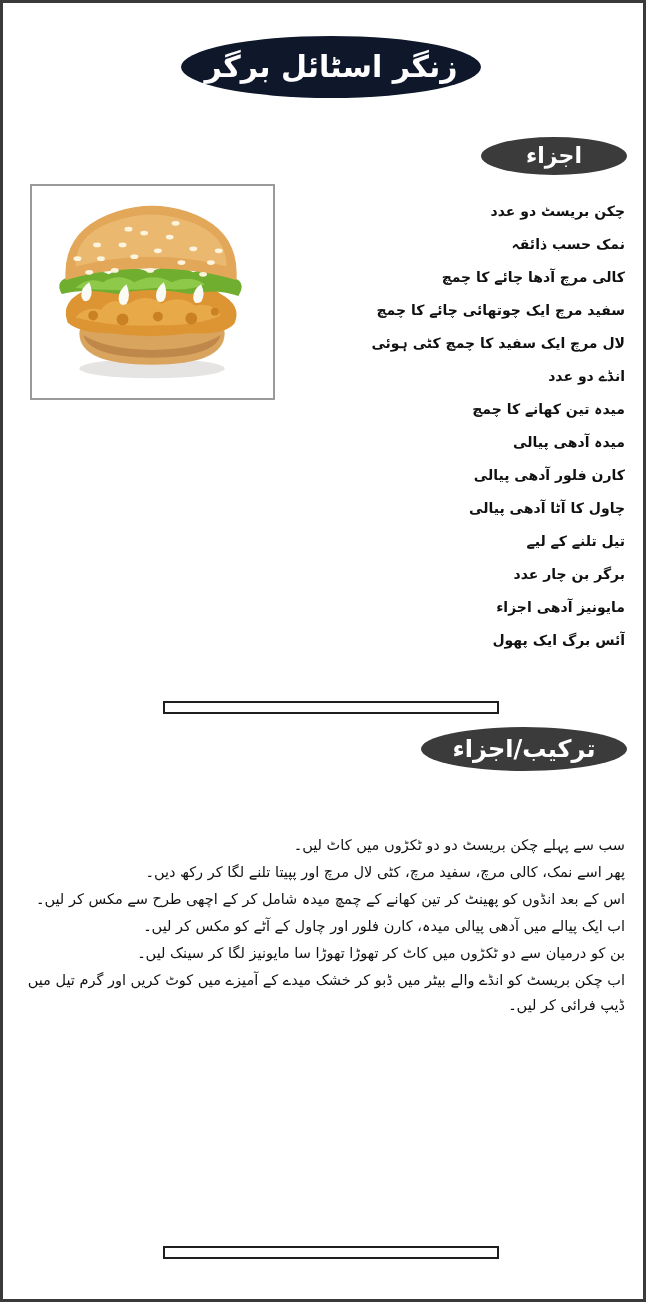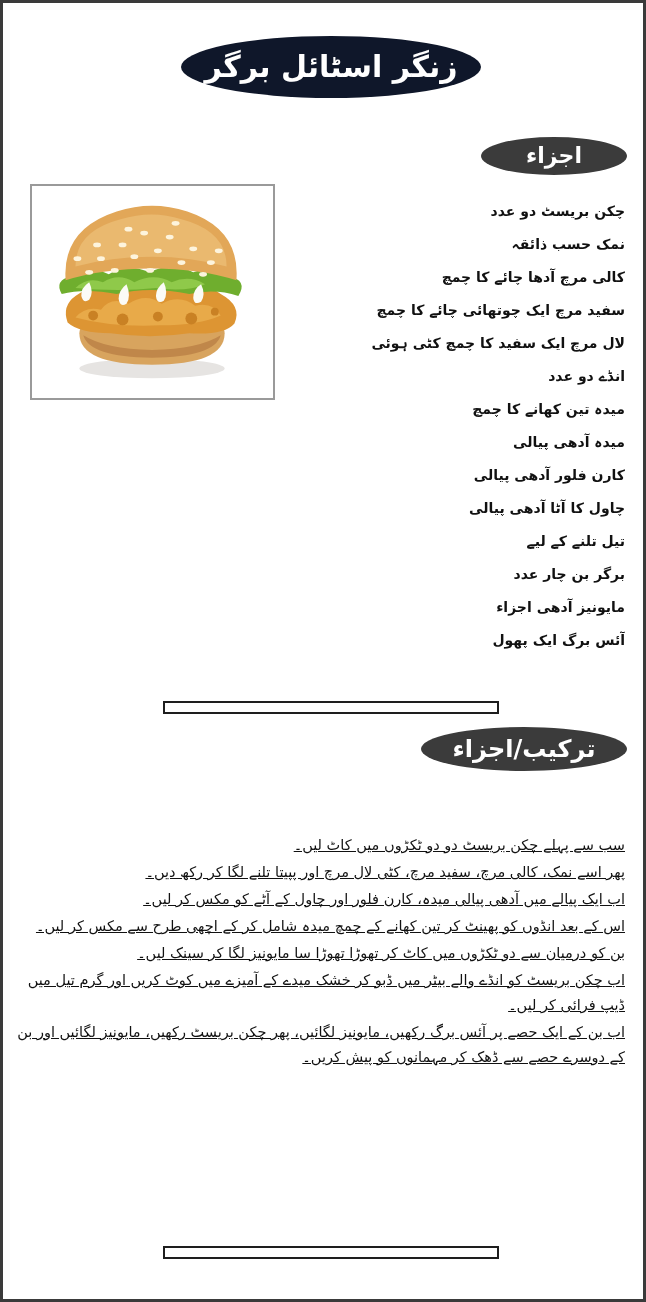--- a/index.html
+++ b/index.html
@@ -128,21 +128,20 @@
   .steps {
     position: absolute;
     right: 18px;
     top: 830px;
     width: 612px;
     direction: rtl;
     text-align: right;
     font-family: "DejaVu Sans", sans-serif;
     font-size: 14.5px;
     color: #111111;
-    text-decoration: underline;
   }
   .step-row {
     line-height: 25px;
     margin-bottom: 2px;
   }
 </style>
 </head>
 <body>
 
 <div class="page">
@@ -220,25 +219,24 @@
   <div class="divider divider-top">
     <div class="shadow"></div>
     <div class="bar"></div>
   </div>
 
   <div class="oval oval-method">ترکیب/اجزاء</div>
 
   <div class="steps">
     <div class="step-row">سب سے پہلے چکن بریسٹ دو دو ٹکڑوں میں کاٹ لیں۔</div>
     <div class="step-row">پھر اسے نمک، کالی مرچ، سفید مرچ، کٹی لال مرچ اور پپیتا تلنے لگا کر رکھ دیں۔</div>
+    <div class="step-row">اس کے بعد انڈوں کو پھینٹ کر تین کھانے کے چمچ میدہ شامل کر کے اچھی طرح سے مکس کر لیں۔</div>
     <div class="step-row">اب ایک پیالے میں آدھی پیالی میدہ، کارن فلور اور چاول کے آٹے کو مکس کر لیں۔</div>
-    <div class="step-row">اس کے بعد انڈوں کو پھینٹ کر تین کھانے کے چمچ میدہ شامل کر کے اچھی طرح سے مکس کر لیں۔</div>
     <div class="step-row">بن کو درمیان سے دو ٹکڑوں میں کاٹ کر تھوڑا تھوڑا سا مایونیز لگا کر سینک لیں۔</div>
     <div class="step-row">اب چکن بریسٹ کو انڈے والے بیٹر میں ڈبو کر خشک میدے کے آمیزے میں کوٹ کریں اور گرم تیل میں ڈیپ فرائی کر لیں۔</div>
-    <div class="step-row">اب بن کے ایک حصے پر آئس برگ رکھیں، مایونیز لگائیں، پھر چکن بریسٹ رکھیں، مایونیز لگائیں اور بن کے دوسرے حصے سے ڈھک کر مہمانوں کو پیش کریں۔</div>
   </div>
 
   <div class="divider divider-bot">
     <div class="shadow"></div>
     <div class="bar"></div>
   </div>
 
 </div>
 
 </body></html>

